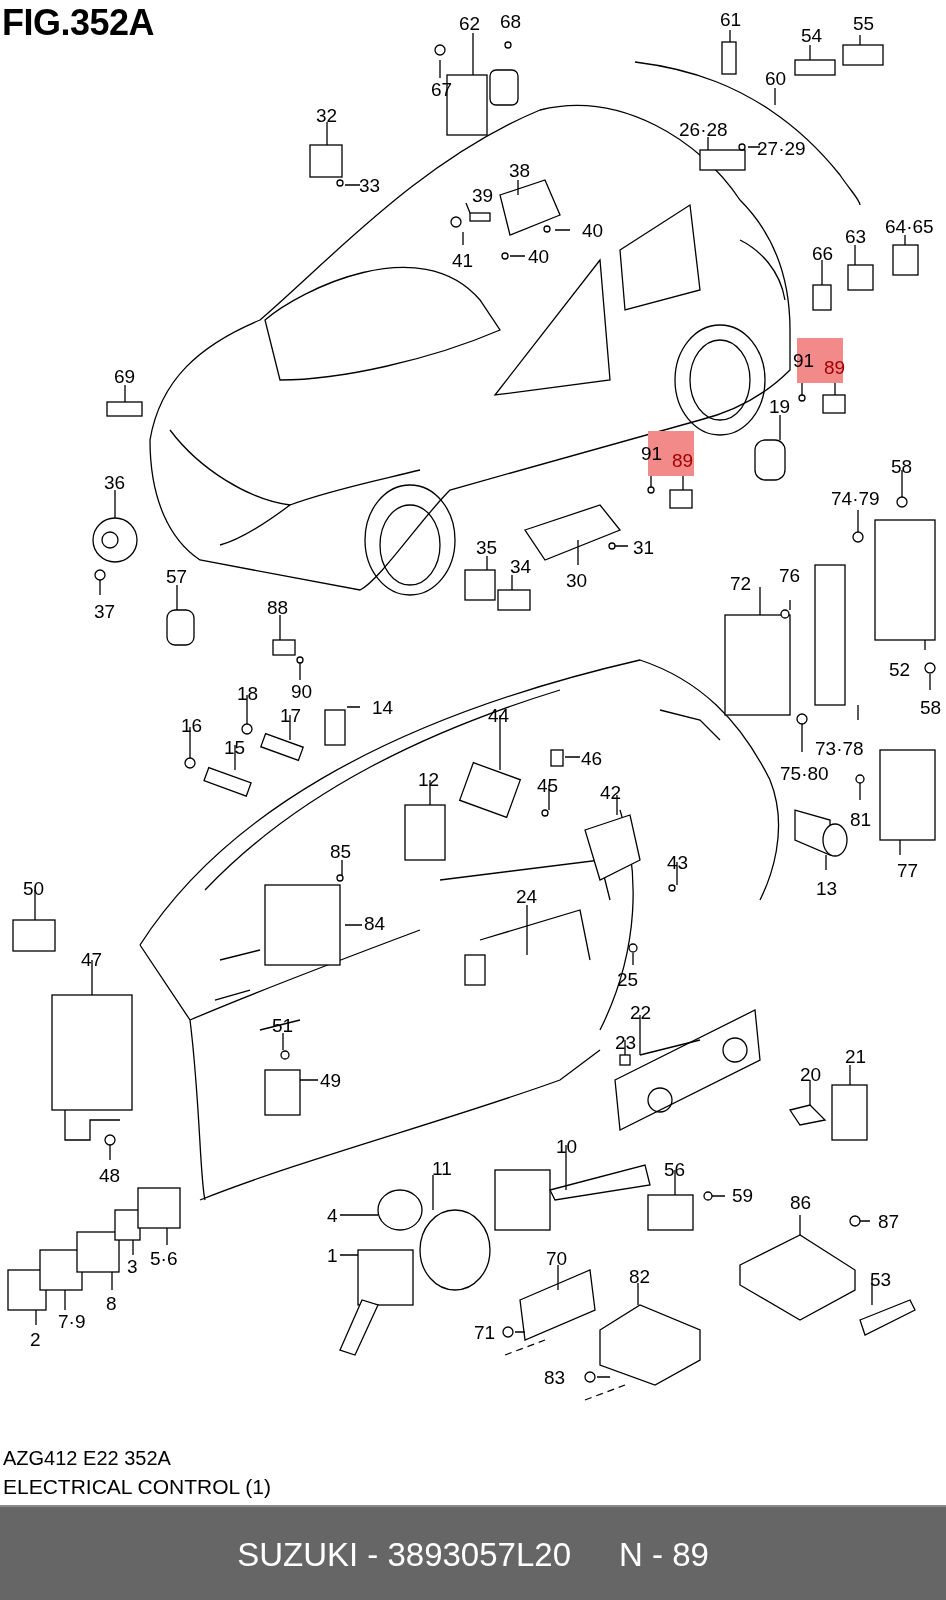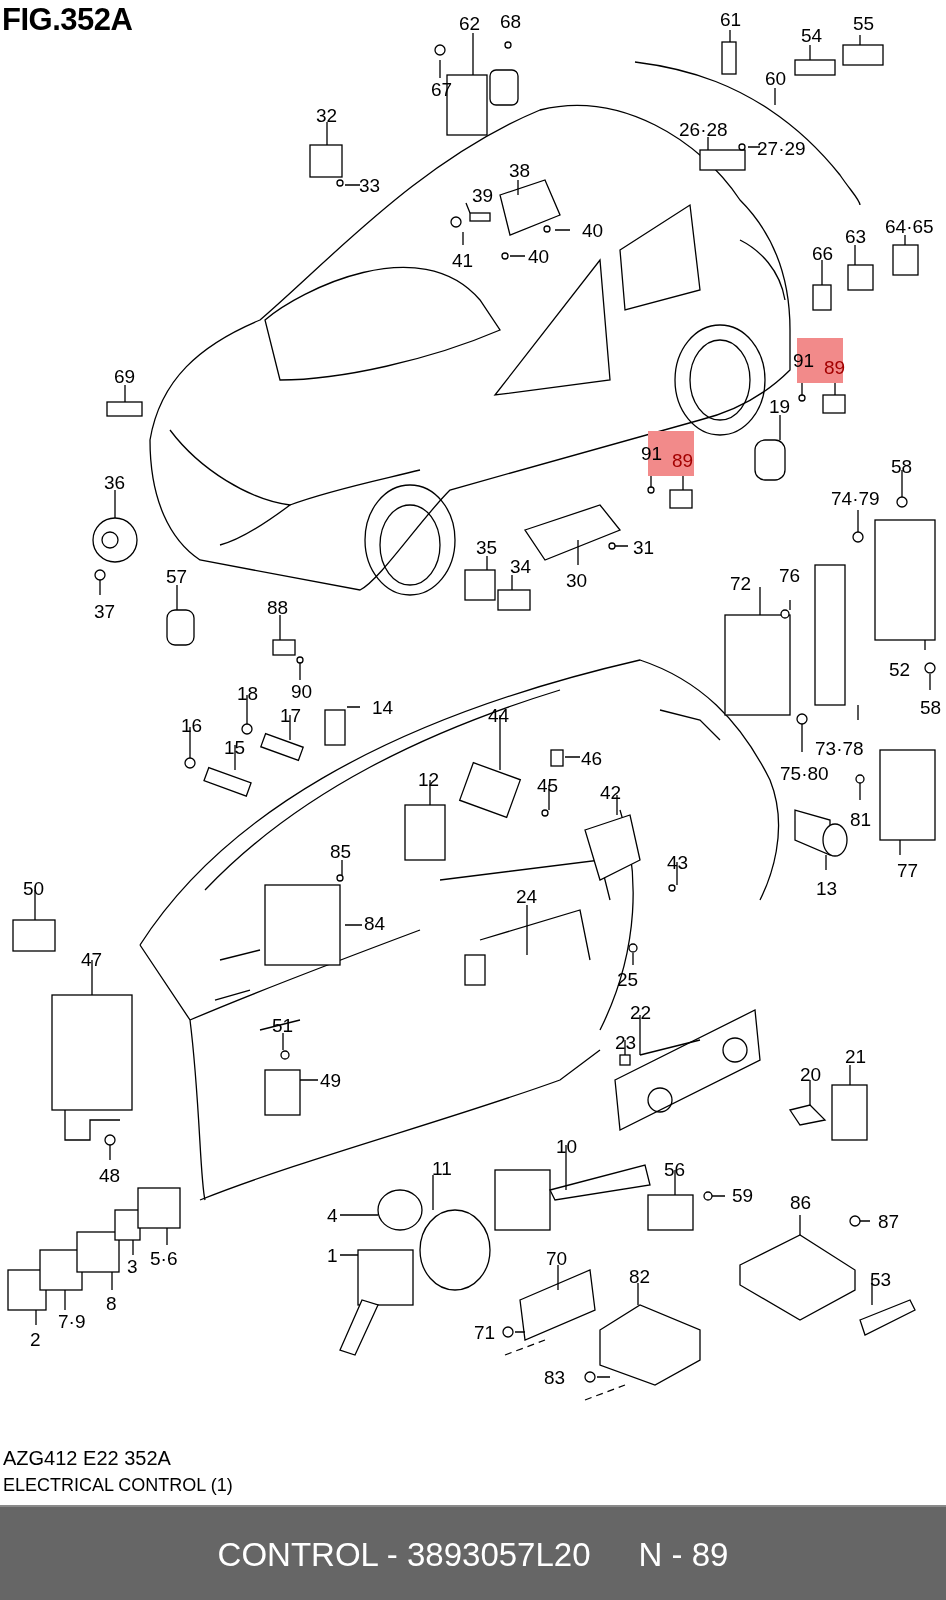--- a/index.html
+++ b/index.html
@@ -1,27 +1,27 @@
 <!DOCTYPE html>
 <html><head>
   <meta charset="utf-8">
   <style>
     html, body { margin: 0; padding: 0; background: #ffffff; }
     body { width: 946px; height: 1600px; position: relative; overflow: hidden;
            font-family: "Liberation Sans", sans-serif; color: #000; }
-    #fig-title { position: absolute; left: 2px; top: 2px; font-size: 31px; font-weight: bold; letter-spacing: -0.5px; }
+    #fig-title { position: absolute; left: 2px; top: 2px; font-size: 36px; font-weight: bold; letter-spacing: -0.5px; }
     #diagram { position: absolute; left: 0; top: 0; width: 946px; height: 1500px; }
     .lbl { font-family: "Liberation Sans", sans-serif; font-size: 19px; fill: #000; }
     .hl  { fill: #f28a8a; }
     .hl-lbl { fill: #a30000; }
     .ln { stroke: #000; stroke-width: 1.3; fill: none; }
     .part { stroke: #000; stroke-width: 1.3; fill: #fff; }
     .dash { stroke: #000; stroke-width: 1.2; fill: none; stroke-dasharray: 7 5; }
     #code-line { position: absolute; left: 3px; top: 1447px; font-size: 20px; }
-    #title-line { position: absolute; left: 3px; top: 1475px; font-size: 18px; }
+    #title-line { position: absolute; left: 3px; top: 1475px; font-size: 21px; }
     #footer { position: absolute; left: 0; top: 1505px; width: 946px; height: 95px; background: #666666;
               border-top: 2px solid #8a8a8a; display: flex; align-items: center; justify-content: center;
               color: #ffffff; font-size: 33px; }
     #footer .gap { display: inline-block; width: 48px; }
   </style>
 </head>
 <body>
 
 <div id="fig-title">FIG.352A</div>
 
@@ -288,16 +288,16 @@
     <text class="lbl" x="790" y="1209">86</text>
     <text class="lbl" x="878" y="1228">87</text>
     <text class="lbl" x="870" y="1286">53</text>
   </g>
 </svg>
 
 <div id="code-line">AZG412 E22 352A</div>
 <div id="title-line">ELECTRICAL CONTROL (1)</div>
 
 <div id="footer">
-  <span>CONTROL - 3893057L20</span>
+  <span>SUZUKI - 3893057L20</span>
   <span class="gap"></span>
   <span>N - 89</span>
 </div>
 
 </body></html>

